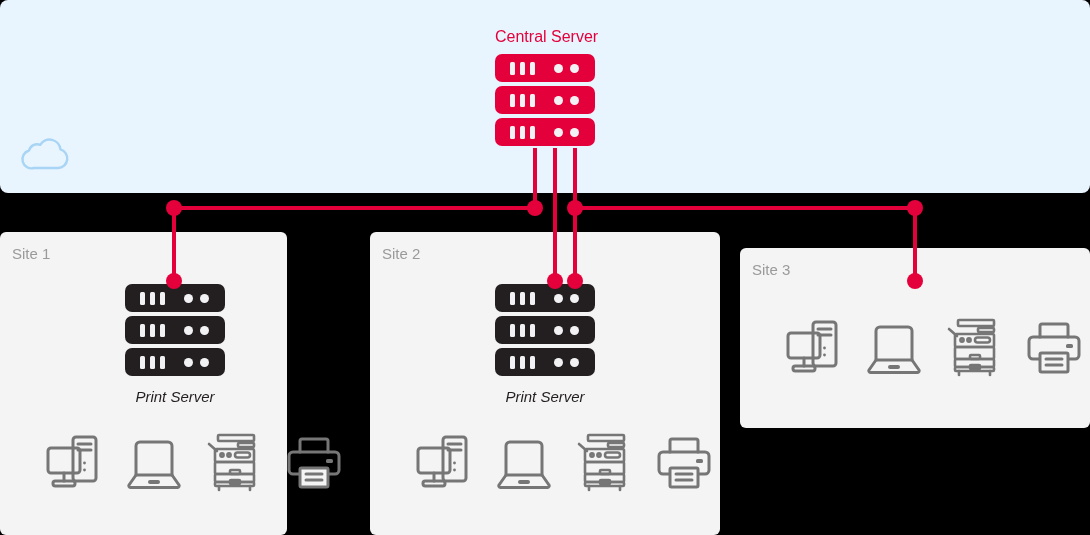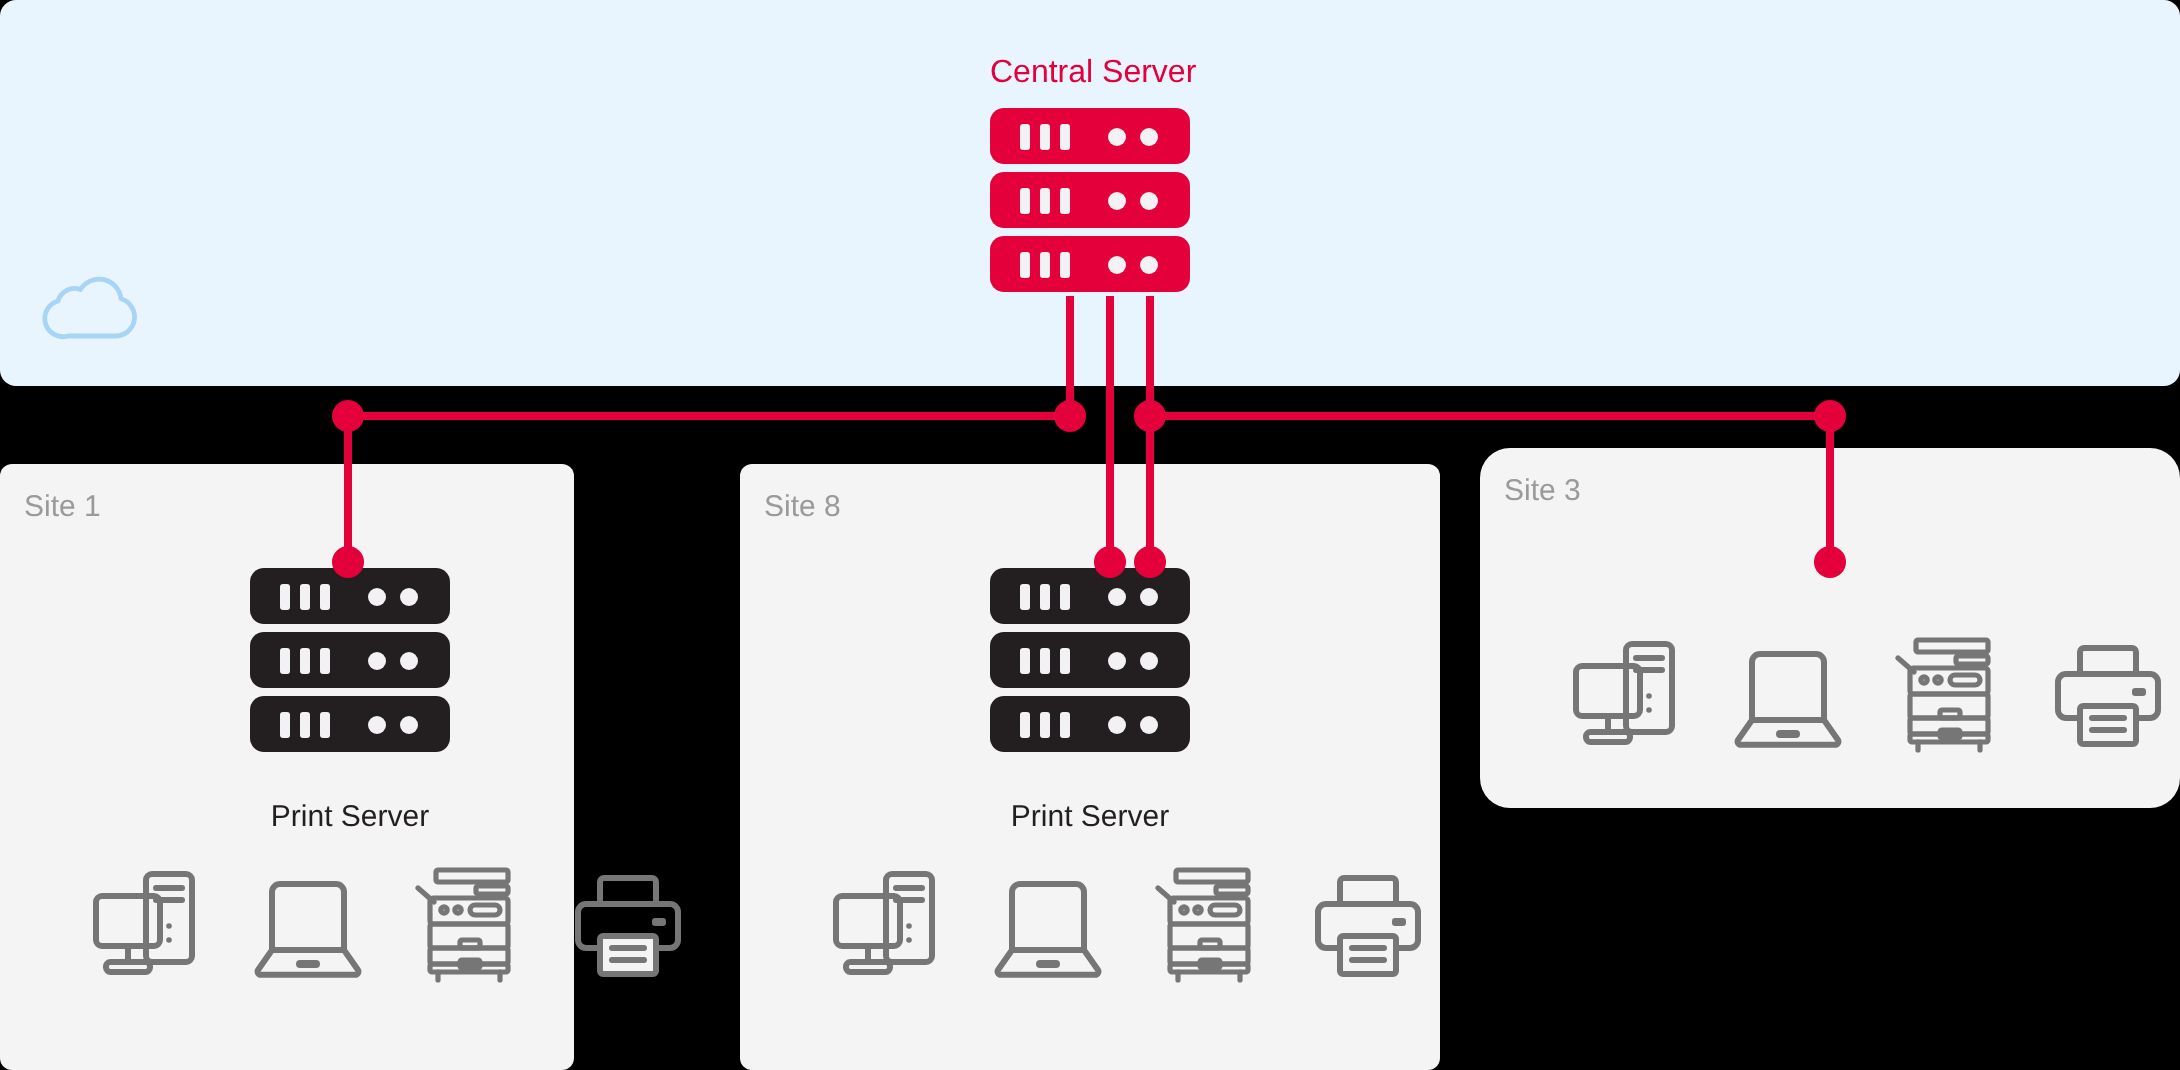--- a/index.html
+++ b/index.html
@@ -86,42 +86,43 @@
 
   
   .site-panel {
     position: absolute;
     background: #f4f4f4;
     border-radius: 6px;
     box-sizing: border-box;
   }
   #site-1-panel { left: 0;    top: 232px; width: 287px; height: 303px; }
   #site-2-panel { left: 370px; top: 232px; width: 350px; height: 303px; }
-  #site-3-panel { left: 740px; top: 224px; width: 350px; height: 180px; border-radius: 15px; }
+  #site-3-panel { left: 740px; top: 248px; width: 350px; height: 180px; }
 
   .site-label {
     position: absolute;
     left: 12px; top: 12px;
     font-size: 15px;
     color: #9a9a9a;
     line-height: 20px;
   }
 
   .print-server-group {
     position: absolute;
     left: 125px; top: 46px;
     width: 100px;
   }
   .print-server-caption {
-    margin-top: 24px;
+    margin-top: 12px;
     width: 100px;
     text-align: center;
     font-size: 15px;
     color: #231f20;
     white-space: nowrap;
+    font-style: italic;
   }
 
   
   .device-row {
     position: absolute;
     display: flex;
     align-items: flex-end;
   }
   #site-1-devices { left: 42px; top: 430px; gap: 16px; }
   #site-2-devices { left: 412px; top: 430px; gap: 16px; }
@@ -223,21 +224,21 @@
               <i></i>
               <i></i>
             </span>
         </div>
       </div>
       <div class="print-server-caption">Print Server</div>
     </div>
   </div>
 
   <div class="site-panel" id="site-2-panel">
-    <div class="site-label">Site 8</div>
+    <div class="site-label">Site 2</div>
     <div class="print-server-group">
       <div class="server-stack">
         <div class="server-unit dark">
           <span class="bars">
               <i></i>
               <i></i>
               <i></i>
             </span>
           <span class="leds">
               <i></i>

